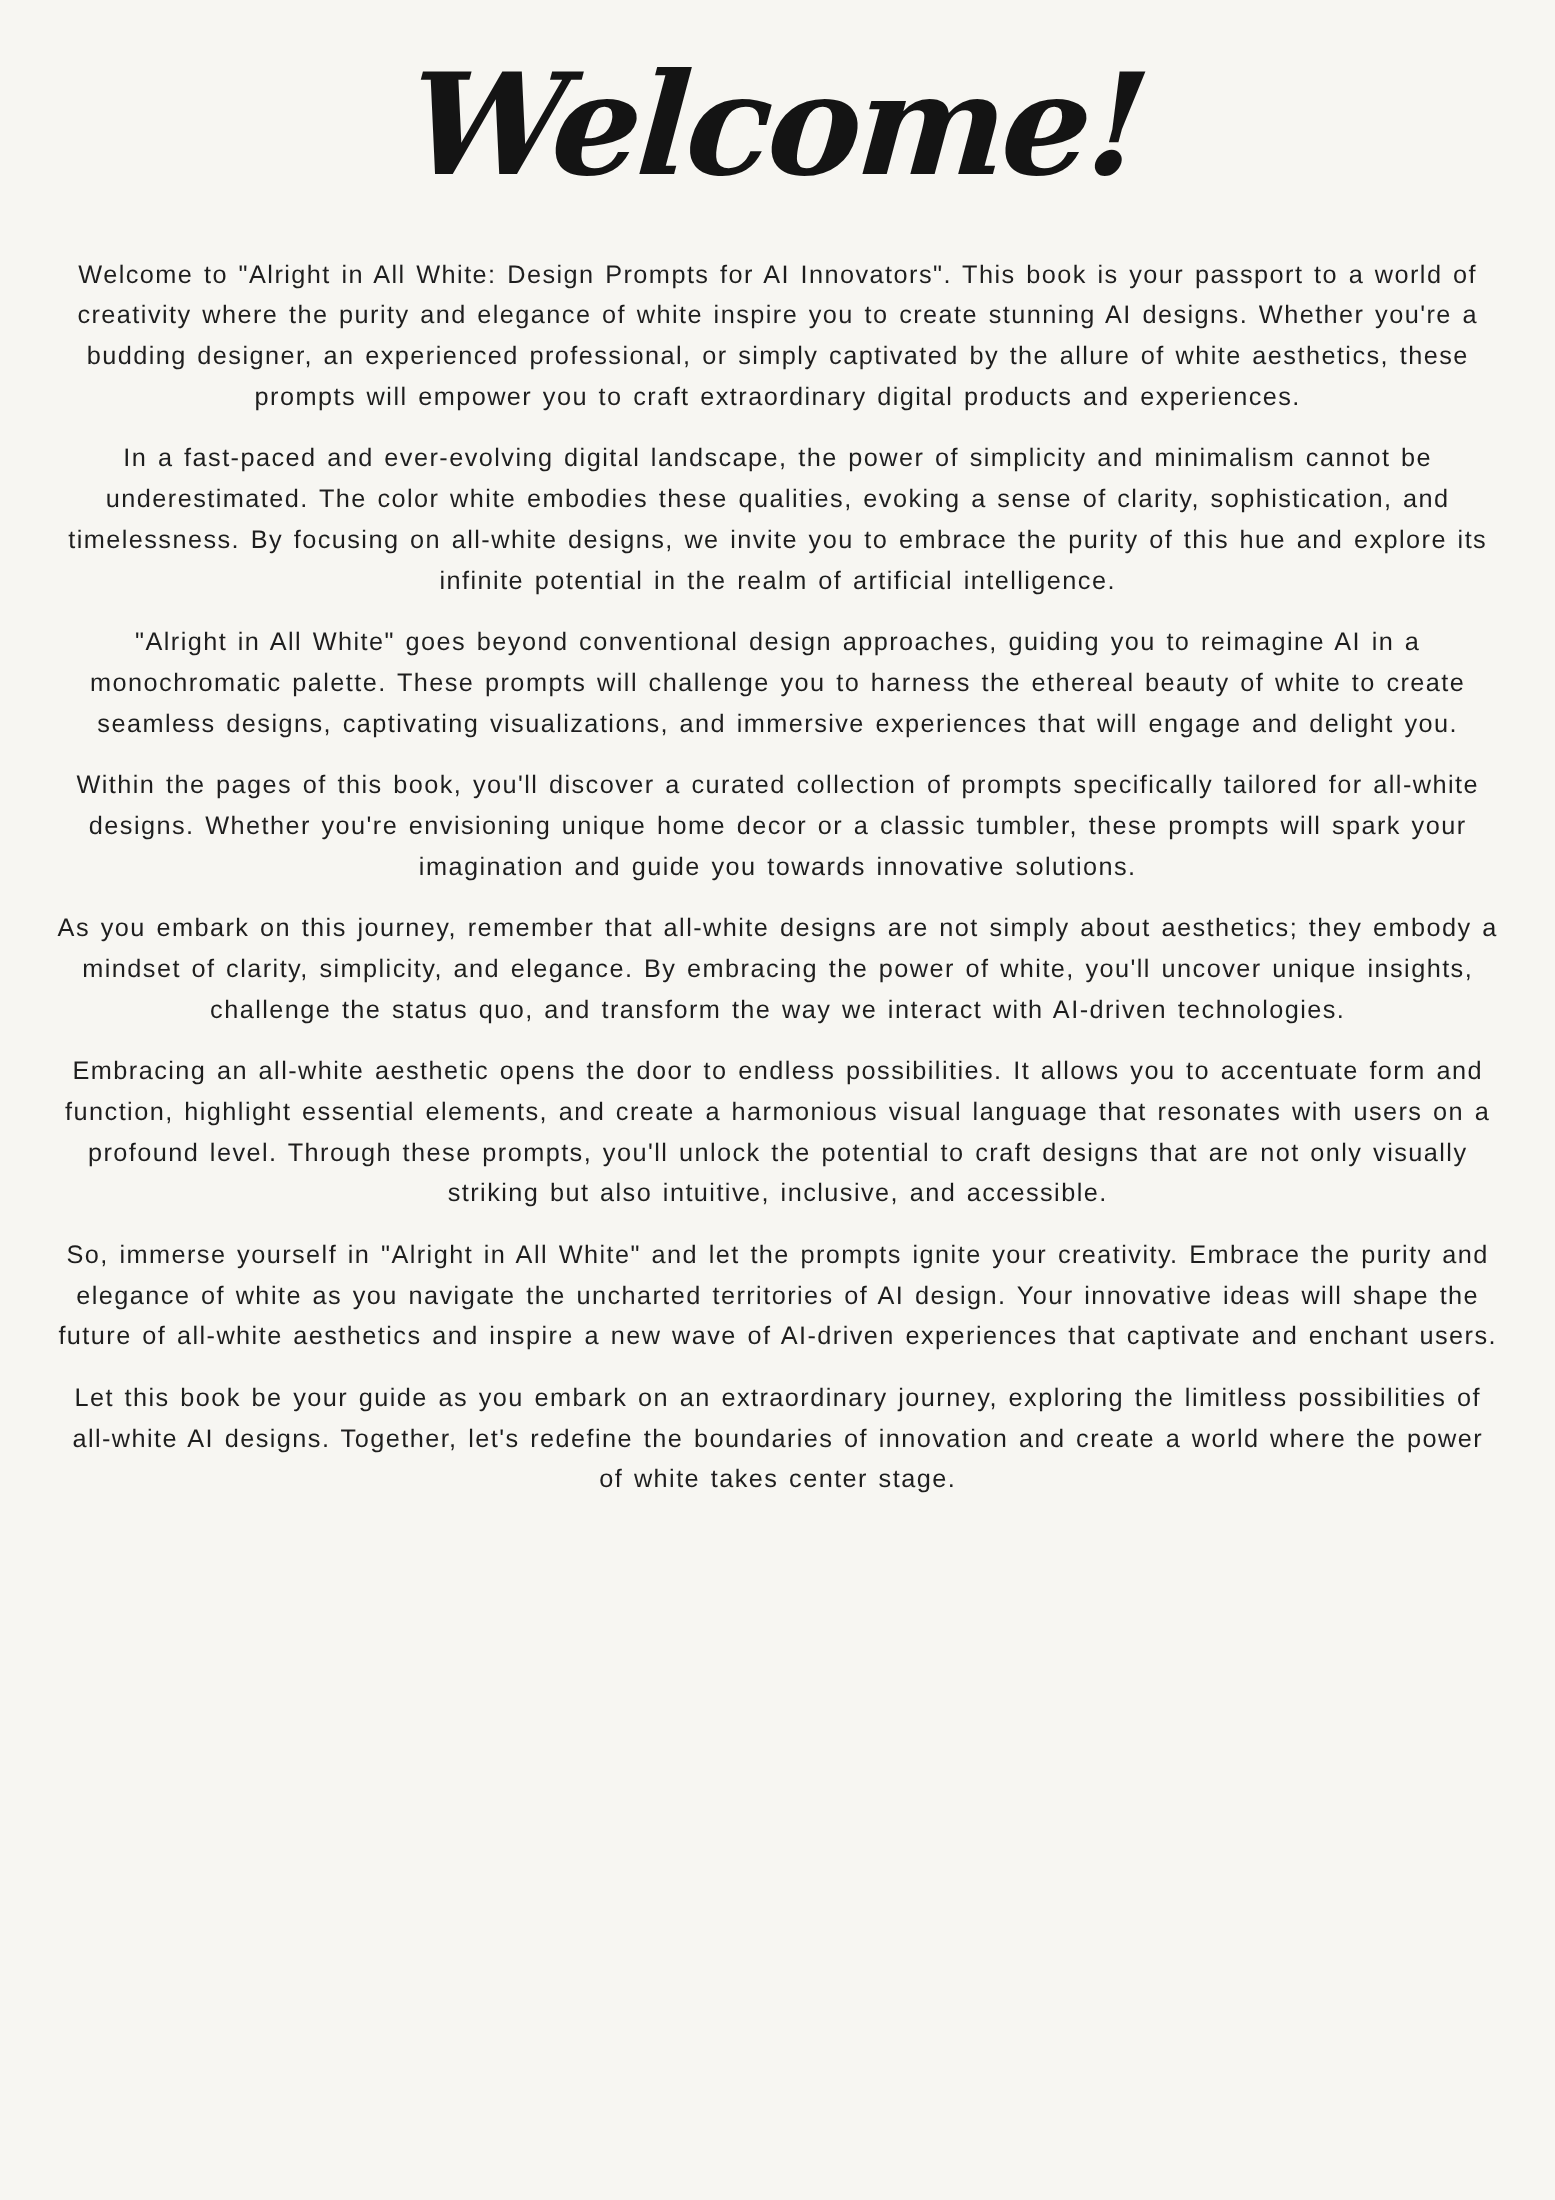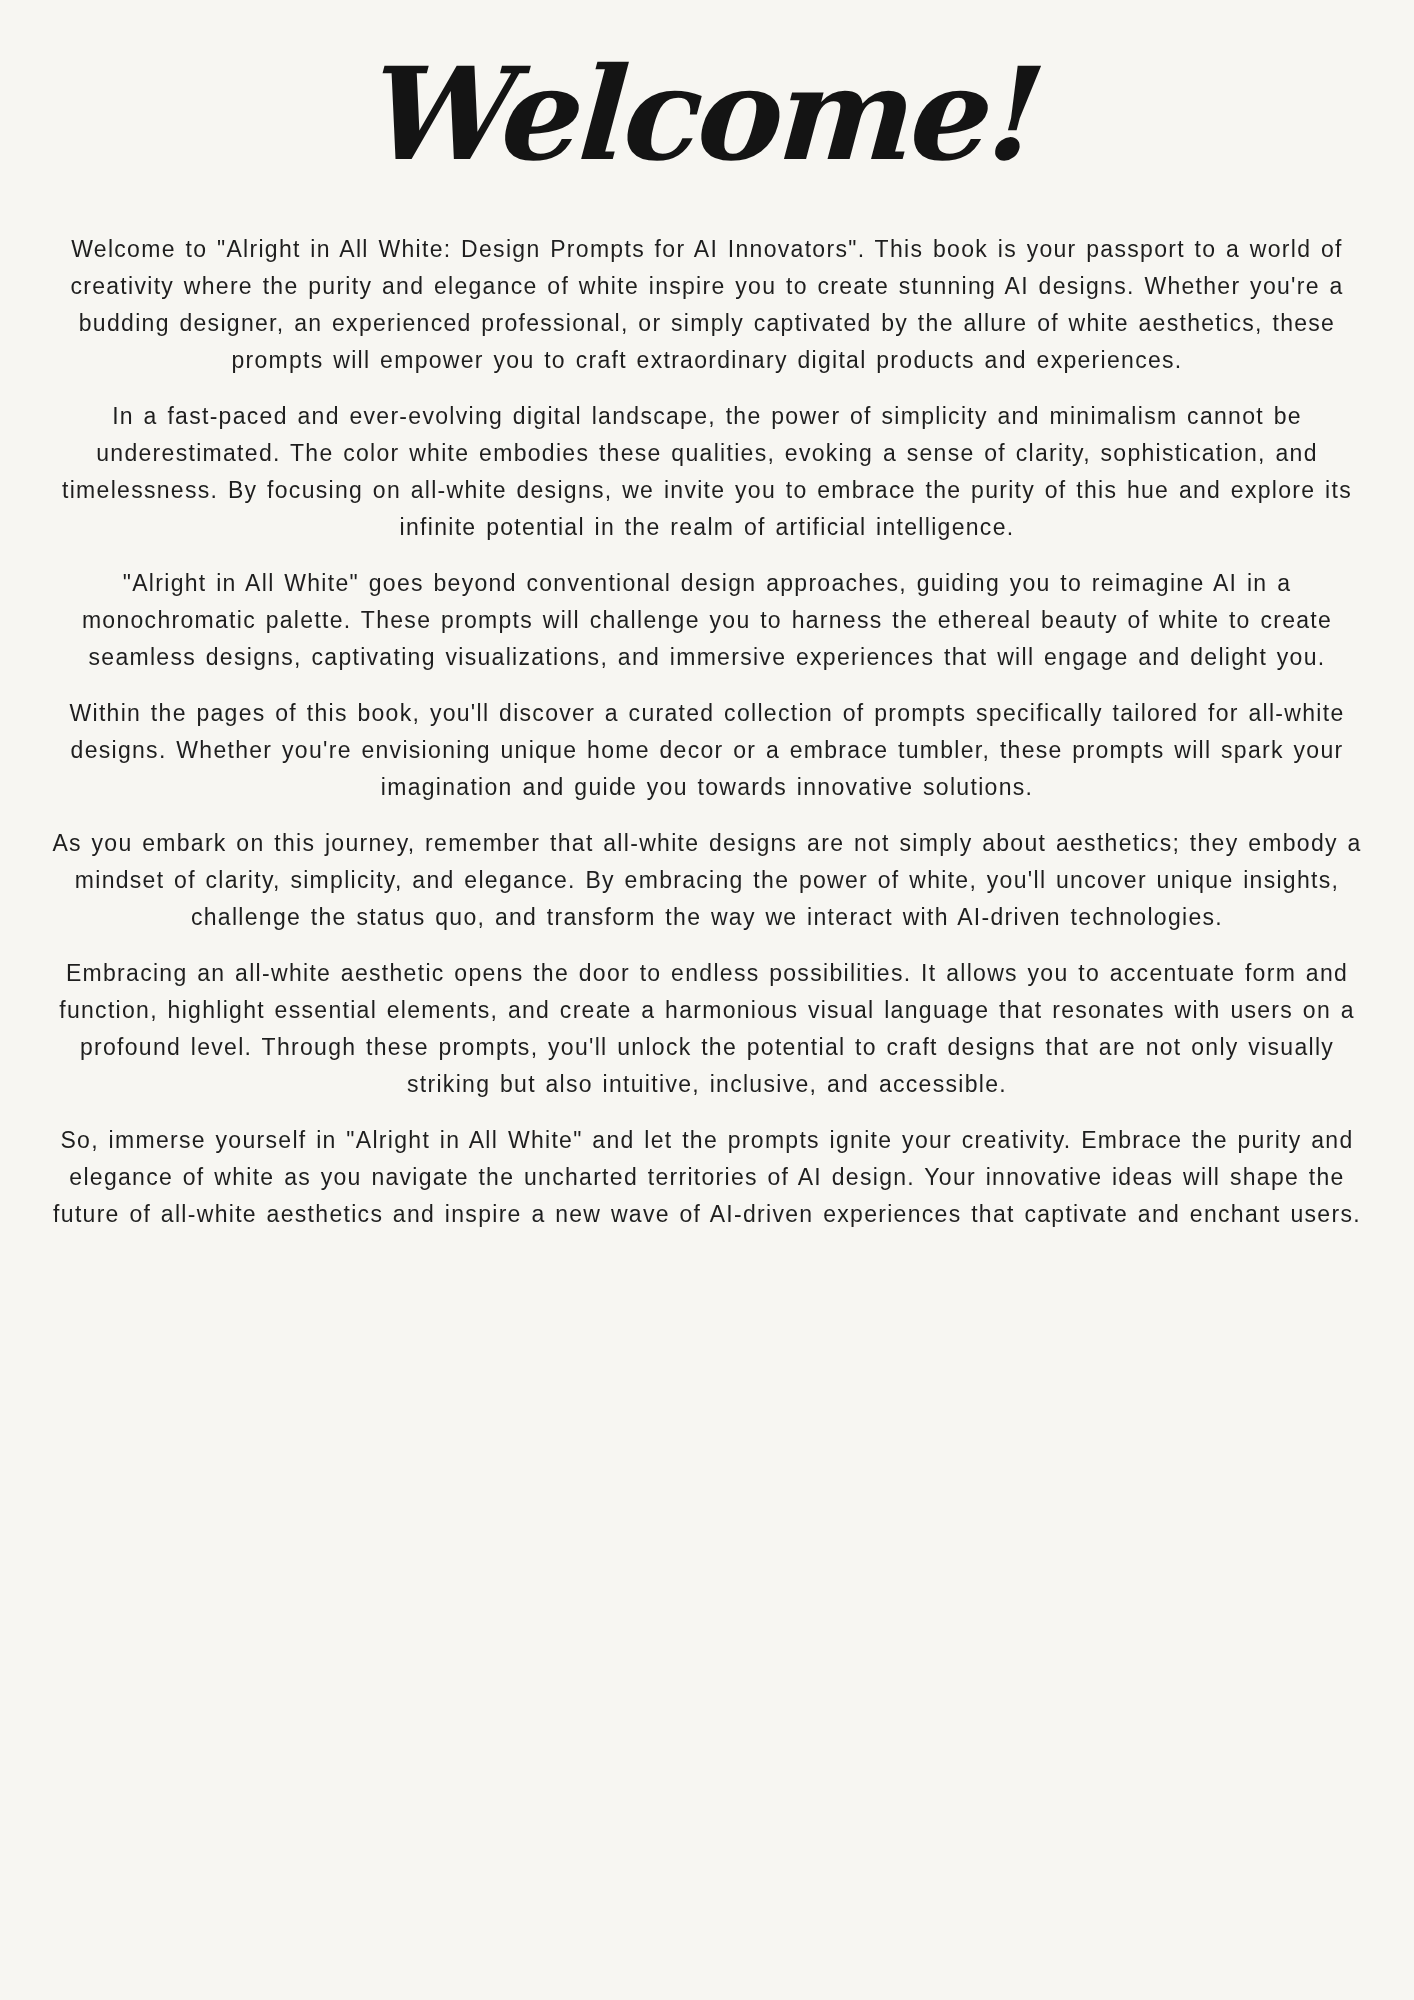--- a/index.html
+++ b/index.html
@@ -50,18 +50,19 @@
 </head>
 <body>
 
 <main class="page">
   <h1 class="title">Welcome!</h1>
 
   <section class="intro">
     <p>Welcome to "Alright in All White: Design Prompts for AI Innovators". This book is your passport to a world of creativity where the purity and elegance of white inspire you to create stunning AI designs. Whether you're a budding designer, an experienced professional, or simply captivated by the allure of white aesthetics, these prompts will empower you to craft extraordinary digital products and experiences.</p>
     <p>In a fast-paced and ever-evolving digital landscape, the power of simplicity and minimalism cannot be underestimated. The color white embodies these qualities, evoking a sense of clarity, sophistication, and timelessness. By focusing on all-white designs, we invite you to embrace the purity of this hue and explore its infinite potential in the realm of artificial intelligence.</p>
     <p>"Alright in All White" goes beyond conventional design approaches, guiding you to reimagine AI in a monochromatic palette. These prompts will challenge you to harness the ethereal beauty of white to create seamless designs, captivating visualizations, and immersive experiences that will engage and delight you.</p>
-    <p>Within the pages of this book, you'll discover a curated collection of prompts specifically tailored for all-white designs. Whether you're envisioning unique home decor or a embrace tumbler, these prompts will spark your imagination and guide you towards innovative solutions.</p>
+    <p>Within the pages of this book, you'll discover a curated collection of prompts specifically tailored for all-white designs. Whether you're envisioning unique home decor or a classic tumbler, these prompts will spark your imagination and guide you towards innovative solutions.</p>
     <p>As you embark on this journey, remember that all-white designs are not simply about aesthetics; they embody a mindset of clarity, simplicity, and elegance. By embracing the power of white, you'll uncover unique insights, challenge the status quo, and transform the way we interact with AI-driven technologies.</p>
     <p>Embracing an all-white aesthetic opens the door to endless possibilities. It allows you to accentuate form and function, highlight essential elements, and create a harmonious visual language that resonates with users on a profound level. Through these prompts, you'll unlock the potential to craft designs that are not only visually striking but also intuitive, inclusive, and accessible.</p>
     <p>So, immerse yourself in "Alright in All White" and let the prompts ignite your creativity. Embrace the purity and elegance of white as you navigate the uncharted territories of AI design. Your innovative ideas will shape the future of all-white aesthetics and inspire a new wave of AI-driven experiences that captivate and enchant users.</p>
+    <p>Let this book be your guide as you embark on an extraordinary journey, exploring the limitless possibilities of all-white AI designs. Together, let's redefine the boundaries of innovation and create a world where the power of white takes center stage.</p>
   </section>
 </main>
 
 </body></html>

